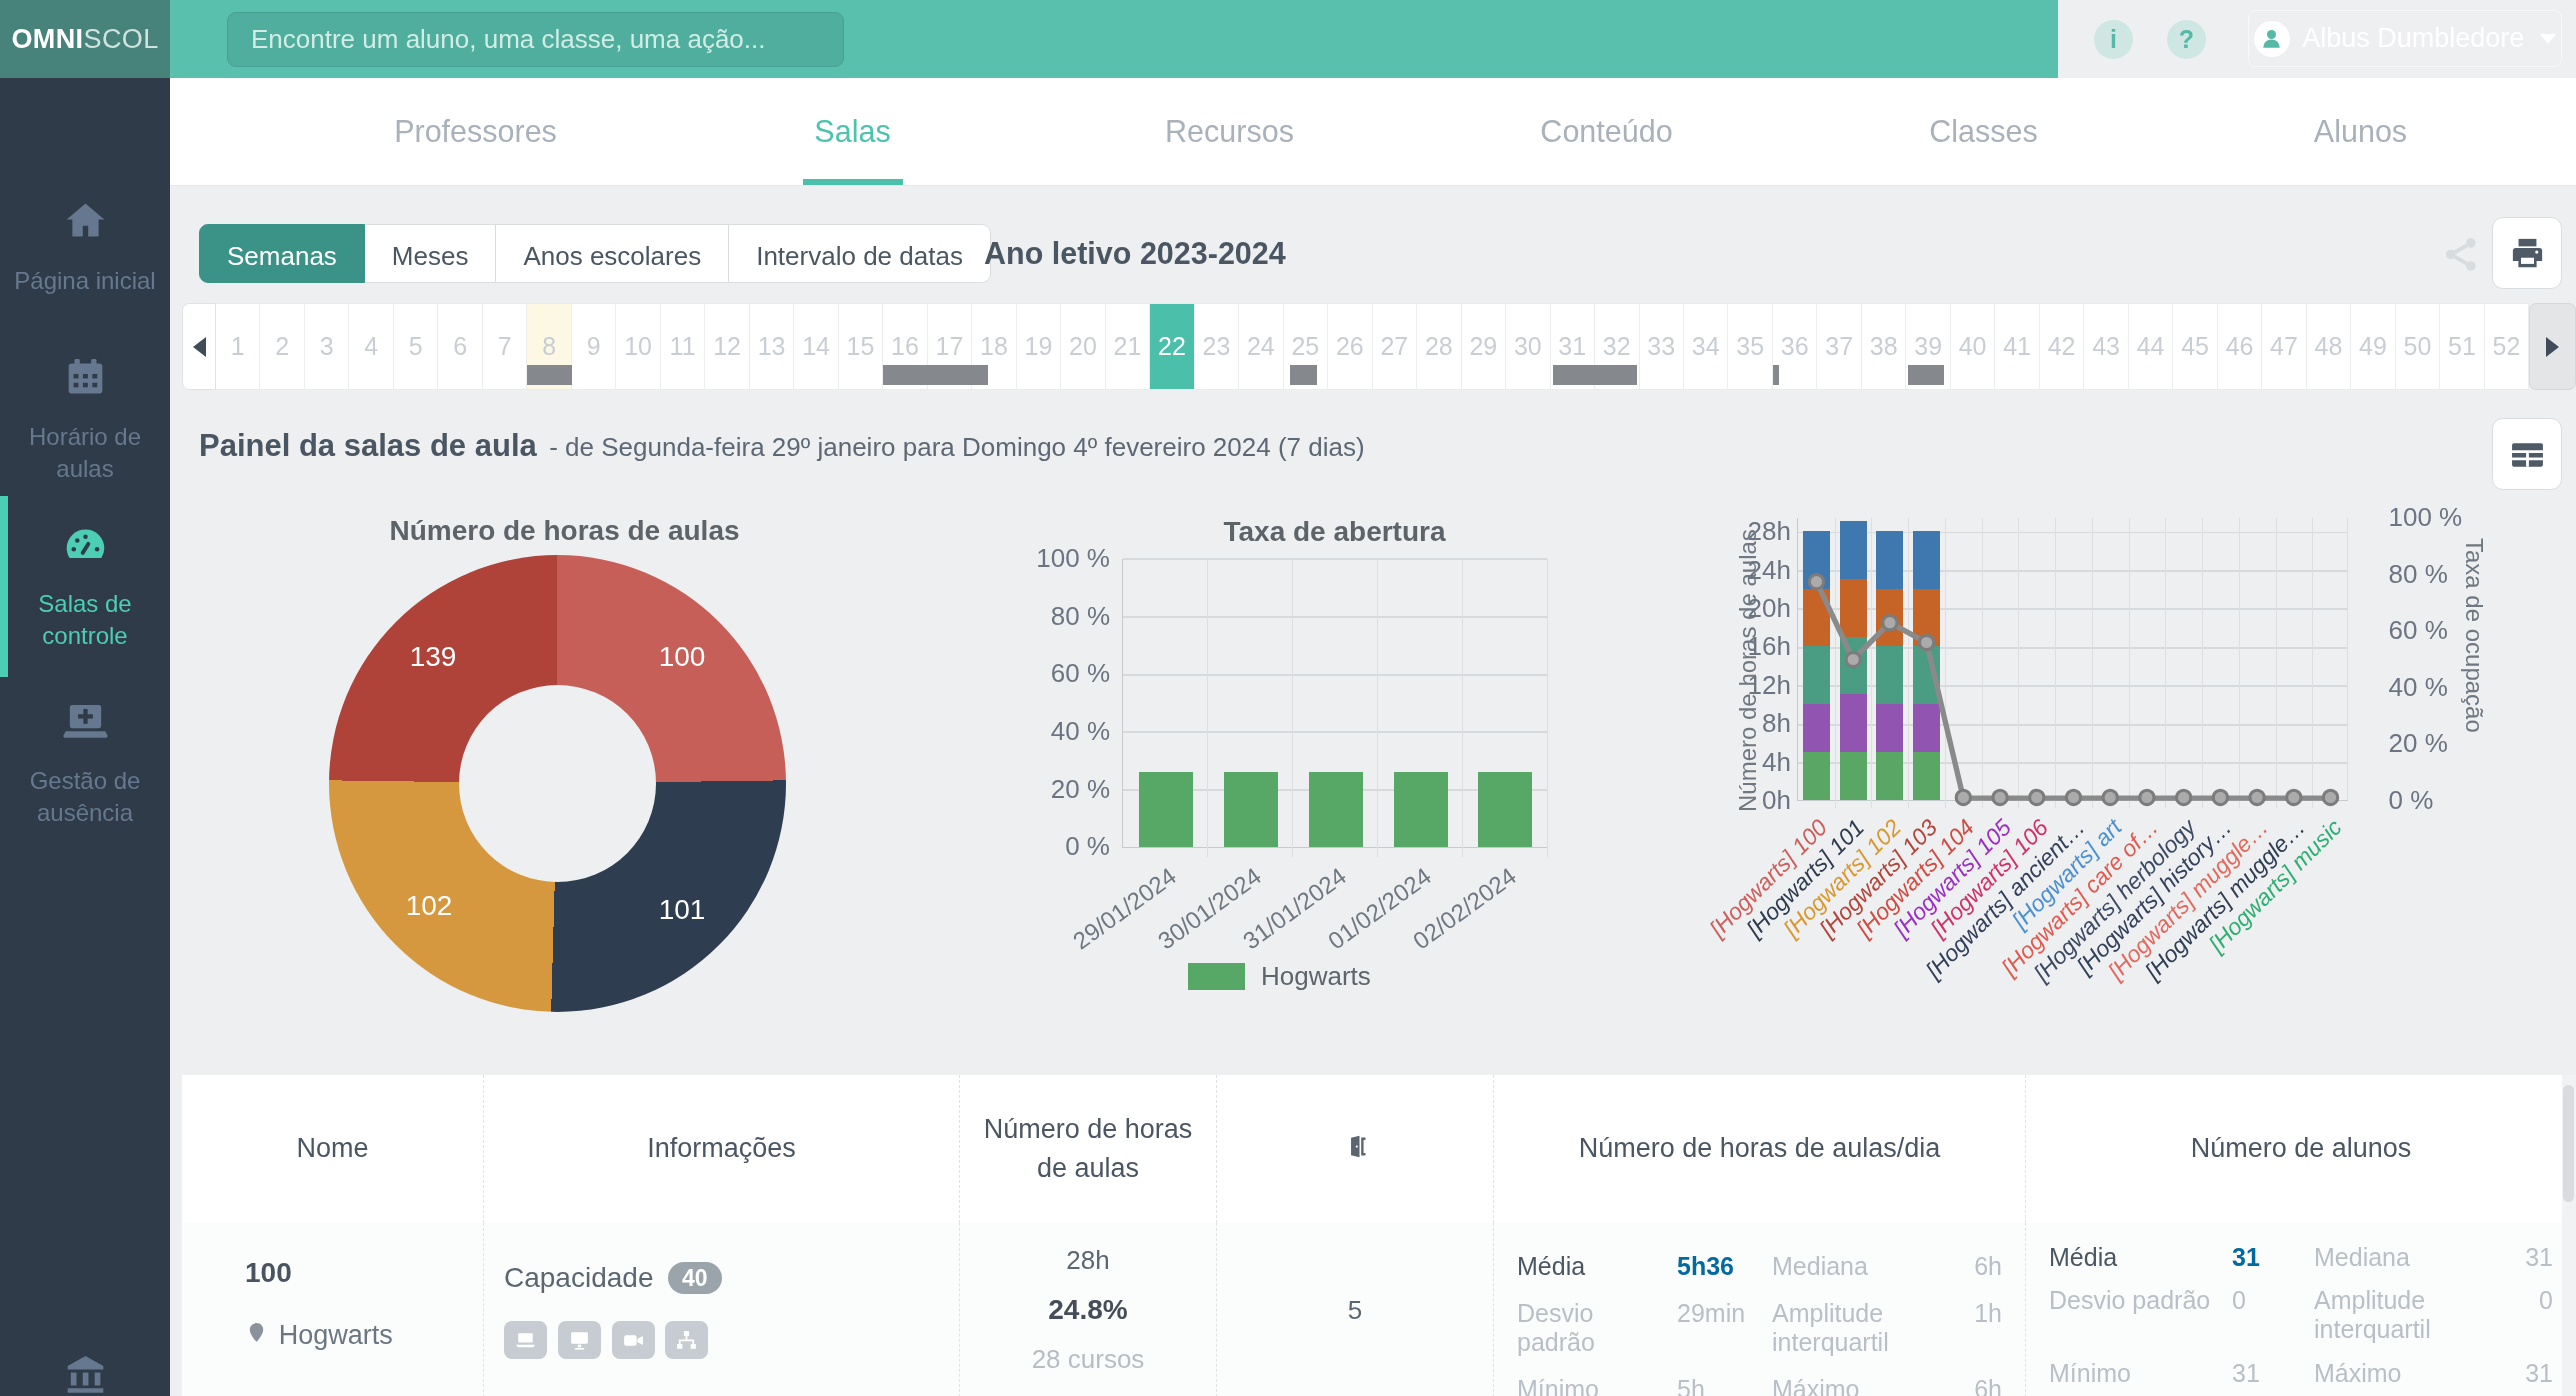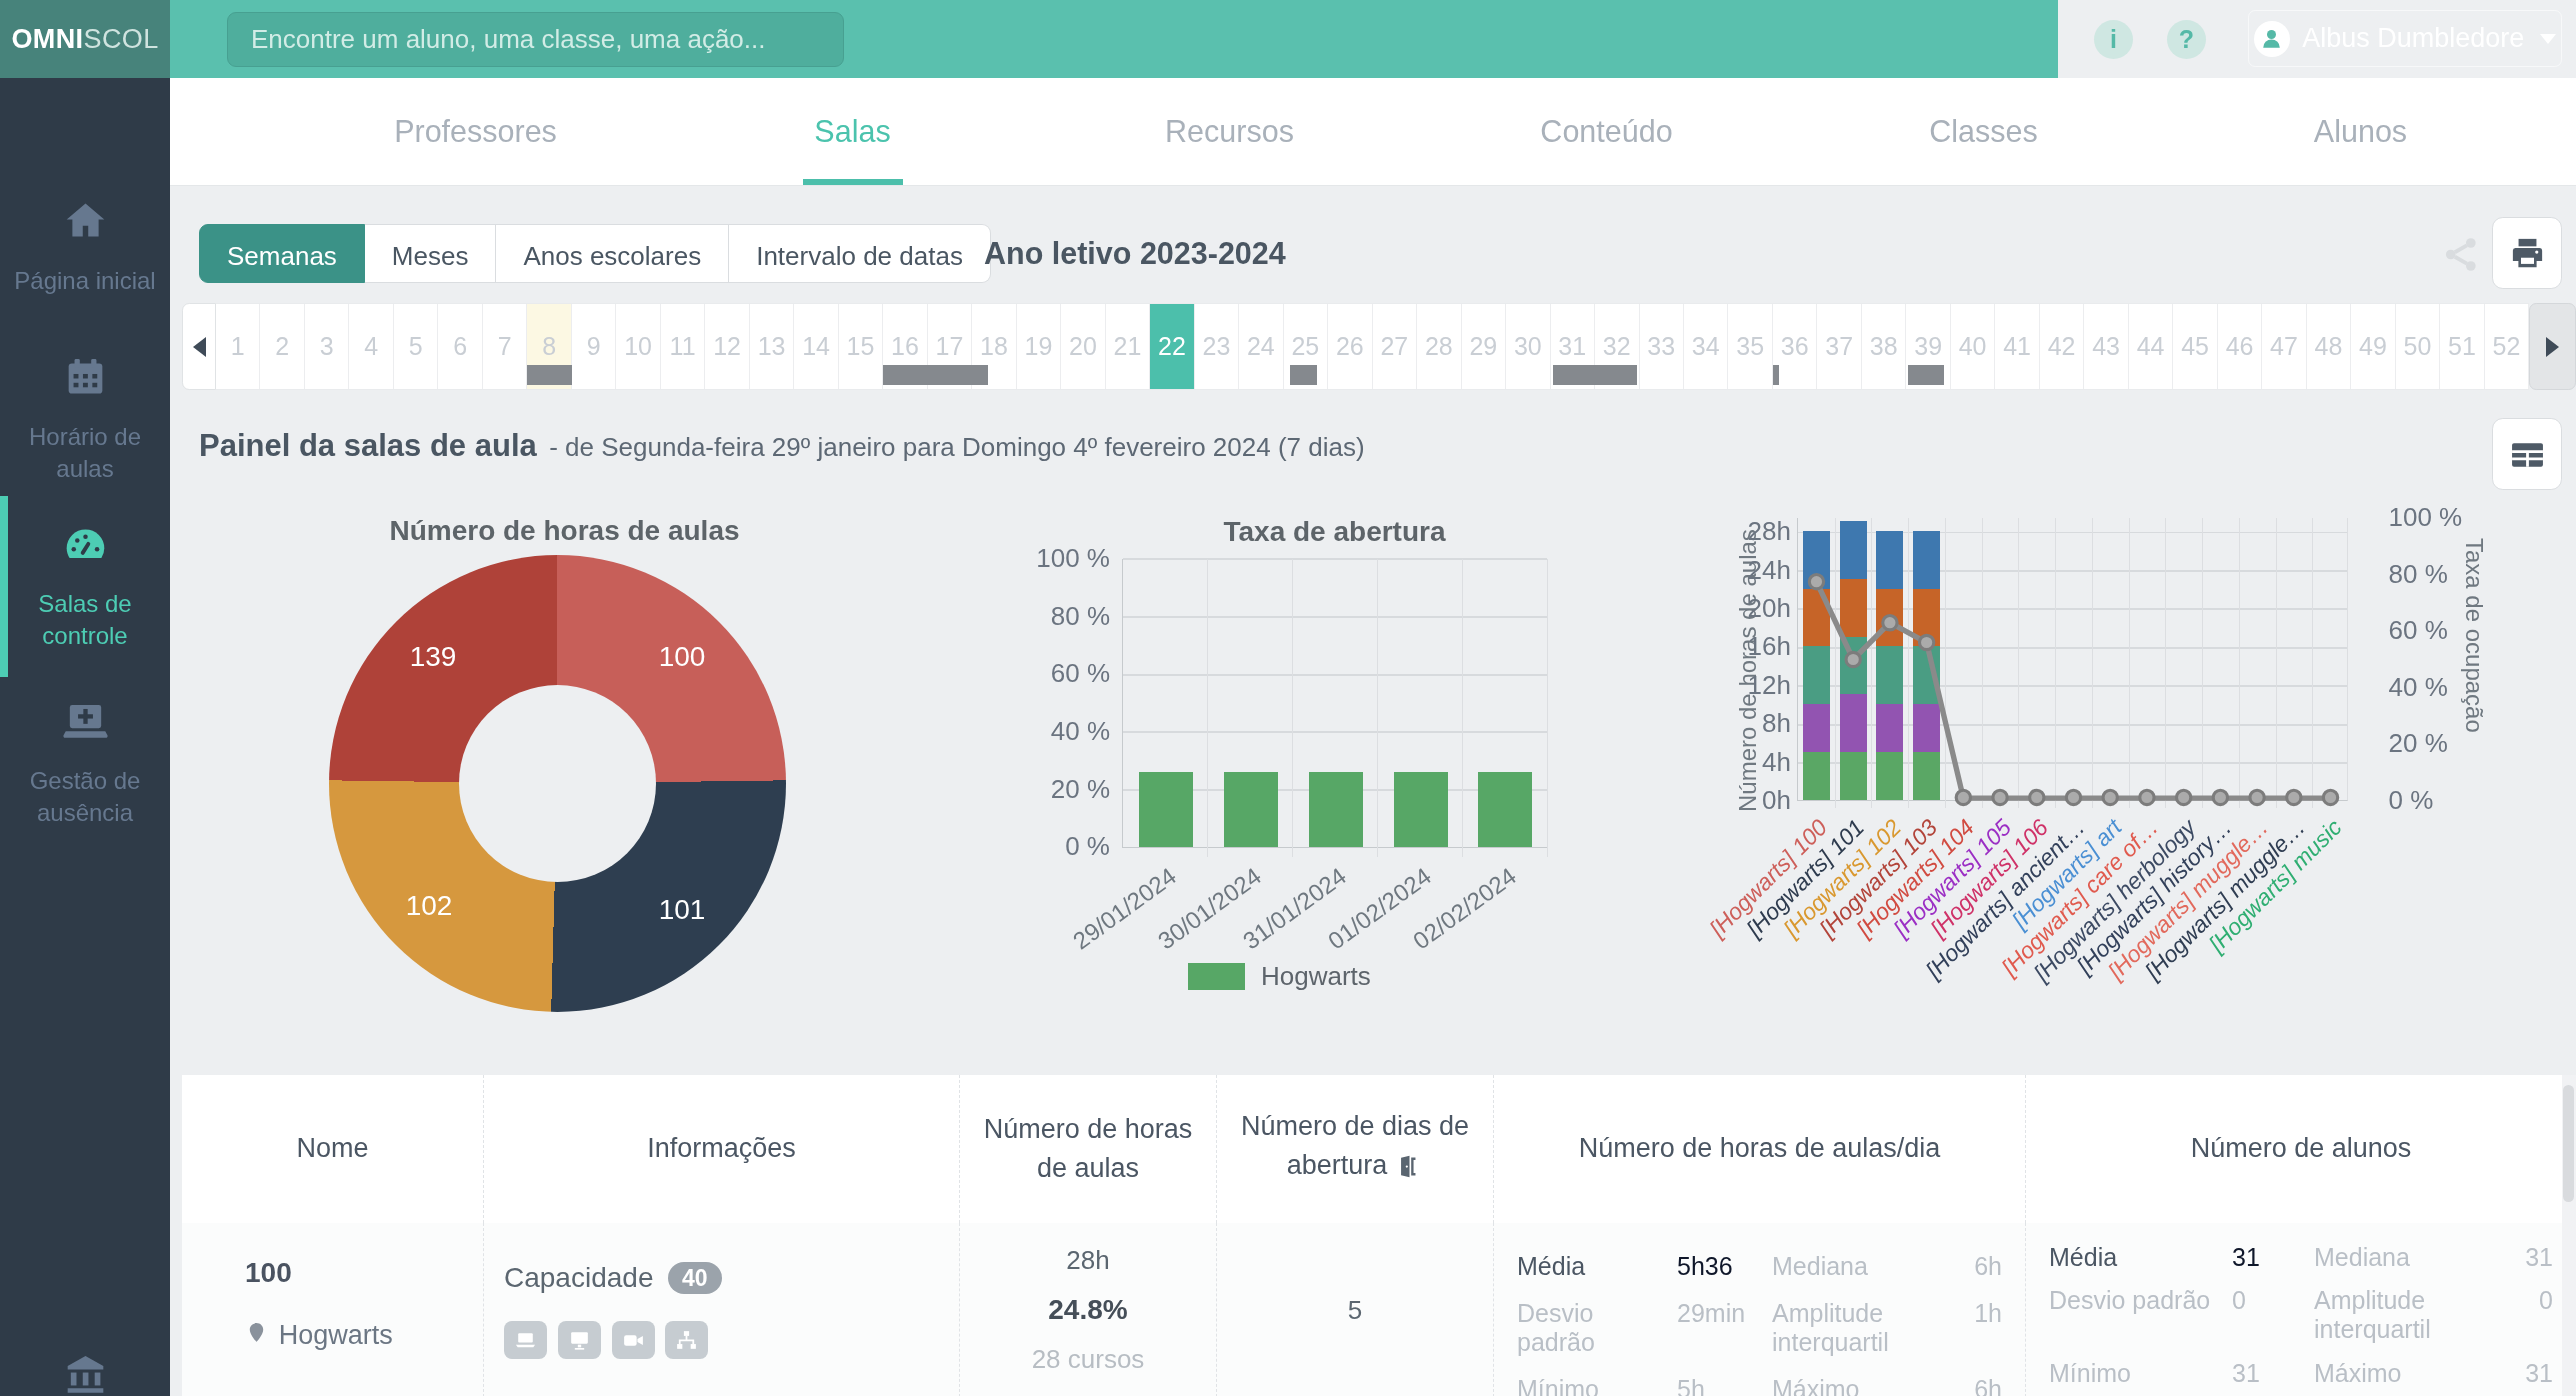--- a/index.html
+++ b/index.html
@@ -111,21 +111,21 @@
   .chips{margin-top:27px;display:flex;gap:10.8px}
   .chip{width:43px;height:38px;border-radius:8px;background:#c6ccd1;display:flex;align-items:center;justify-content:center}
   .chip svg{width:25px;height:25px}
   .center-col{display:flex;flex-direction:column;align-items:center;justify-content:center;gap:18px;color:#5b6670}
   .center-col .pct{font-weight:bold;font-size:28px;color:#454e58}
   .center-col .sub{color:#b7bdc3}
   .stat-grid{display:grid;align-content:start;padding:29px 23px 0 23px;row-gap:18px;font-size:25px;color:#b9bfc6}
   #cell-hday .stat-grid{grid-template-columns:160px 95px 1fr 47px}
   #cell-alunos .stat-grid{grid-template-columns:183px 82px 1fr 47px;row-gap:14.3px;padding-top:20px}
   .stat-grid .dk{color:#4b5663}
-  .stat-grid .bd{font-weight:normal;color:#0f172a}
+  .stat-grid .bd{font-weight:bold;color:#0369a1}
   .stat-grid .rt{text-align:right}
   #scroll-sliver{position:absolute;right:0;top:1075px;width:14.3px;height:322px;background:#f1f2f4}
   #scroll-thumb{position:absolute;right:1.8px;top:1085px;width:10.8px;height:117px;border-radius:5.4px;background:#d9dbde}
 </style>
 </head>
 <body>
 
 <div id="topbar">
   <div id="logo">
     <span class="b">OMNI</span>
@@ -503,21 +503,21 @@
   <div class="th">
       <div><span>Nome</span></div>
     </div>
   <div class="th">
       <div><span>Informações</span></div>
     </div>
   <div class="th">
       <div><span>Número de horas de aulas</span></div>
     </div>
   <div class="th">
-      <div><span>Número de dias de abertura</span><span class="door-ico"><svg viewBox="0 0 24 24" width="27" height="27">
+      <div><span class="door-ico"><svg viewBox="0 0 24 24" width="27" height="27">
             <g fill="#5a6570">
               <path d="M4.5 4.3 12 2.4v19.2l-7.5-1.9z"></path>
               <path d="M13.5 4h3.8v2.3h-1.7v11.4h1.7V20h-3.8z"></path>
             </g>
             <circle cx="9.6" cy="12" r="1" fill="#fff"></circle>
           </svg></span></div>
     </div>
   <div class="th">
       <div><span>Número de horas de aulas/dia</span></div>
     </div>

